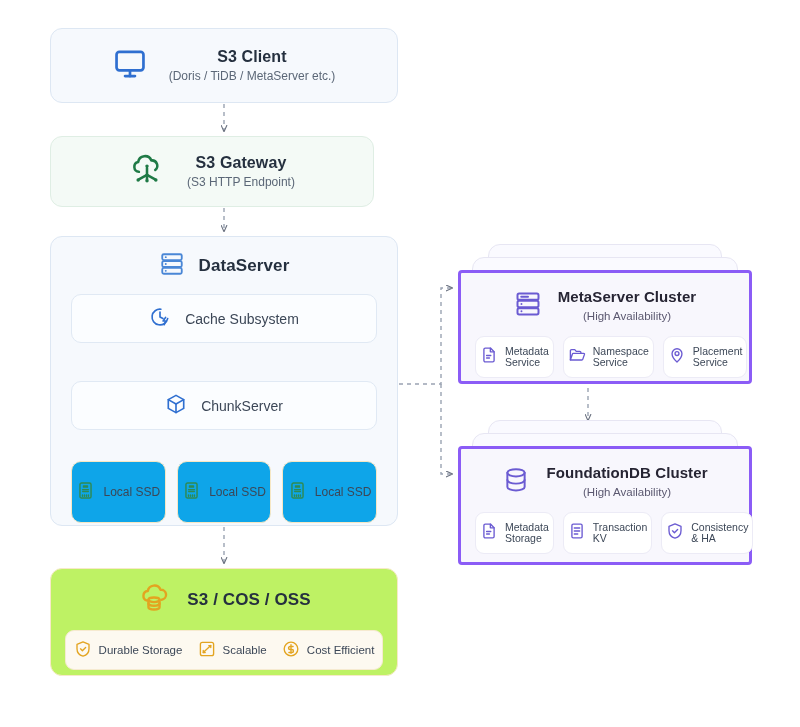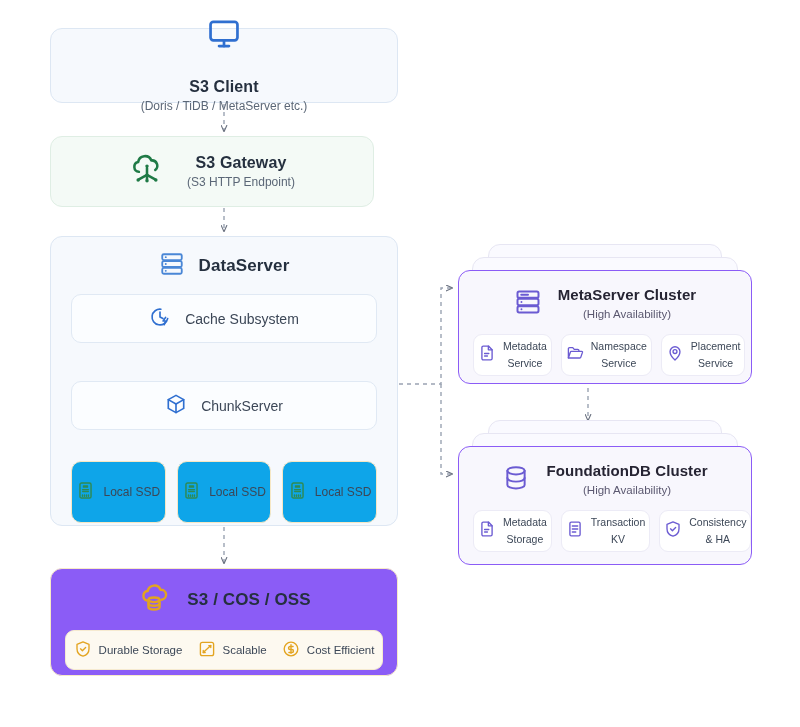--- a/index.html
+++ b/index.html
@@ -46,21 +46,21 @@
   }
   .icon { display: block; flex: none; }
 
   
   #s3-client {
     left: 50px; top: 28px; width: 348px; height: 75px;
     background: #f6f9fd;
     border-color: #dde7f3;
     display: flex; align-items: center; justify-content: center;
   }
-  #s3-client .card-head { gap: 22px; flex-direction: column; }
+  #s3-client .card-head { gap: 22px; }
 
   
   #s3-gateway {
     left: 50px; top: 136px; width: 324px; height: 71px;
     background: #f4faf6;
     border-color: #dfeee4;
     display: flex; align-items: center; justify-content: center;
   }
   #s3-gateway .card-head { gap: 22px; }
 
@@ -103,21 +103,21 @@
     align-items: center;
     justify-content: center;
     gap: 8px;
     font-size: 12px;
     color: #3c4757;
   }
 
   
   #object-storage {
     left: 50px; top: 568px; width: 348px; height: 108px;
-    background: #8b5cf6;
+    background: #bef264;
     border-color: #f7e9c8;
     padding: 12px 14px 14px 14px;
   }
   #object-storage .card-head { gap: 16px; margin-bottom: 11px; }
   #object-storage .head-title { font-size: 17px; }
   .feature-bar {
     display: flex;
     align-items: center;
     justify-content: space-around;
     background: #fdf9f0;
@@ -137,22 +137,22 @@
   .stack { position: absolute; }
   .stack-ghost {
     position: absolute;
     border-radius: 12px;
     border: 1px solid #e7e6f3;
     background: #fafaff;
   }
   .stack-main {
     position: absolute;
     left: 0;
-    border-radius: 12px;
-    border: 1px solid #8b5cf6;
+    border-radius: 4px;
+    border: 3px solid #8b5cf6;
     background: #f8f7fd;
     padding: 14px 14px 14px 14px;
   }
   .stack-main .card-head { gap: 16px; margin-bottom: 11px; }
   .stack-main .head-title { font-size: 15px; color: #262433; }
   .stack-main .head-sub { font-size: 11.5px; color: #5b5870; }
 
   .svc-row { display: flex; gap: 9px; }
   .svc {
     flex: 1;
@@ -161,24 +161,23 @@
     border: 1px solid #ecebf6;
     border-radius: 9px;
     display: flex;
     align-items: center;
     justify-content: center;
     gap: 7px;
     padding: 0 4px;
   }
   .svc-label {
     font-size: 10.5px;
-    line-height: 17px;
+    line-height: 11px;
     color: #3c4757;
     white-space: pre-line;
-    text-align: center;
   }
 
   #metaserver { left: 458px; top: 244px; width: 294px; height: 140px; }
   #metaserver .stack-main { top: 26px; width: 294px; height: 114px; }
   #metaserver .ghost-a { left: 30px; top: 0px;  width: 234px; height: 40px; }
   #metaserver .ghost-b { left: 14px; top: 13px; width: 266px; height: 40px; }
 
   #fdb { left: 458px; top: 420px; width: 356px; height: 145px; }
   #fdb .stack-main { top: 26px; width: 294px; height: 119px; }
   #fdb .ghost-a { left: 30px; top: 0px;  width: 234px; height: 40px; }

